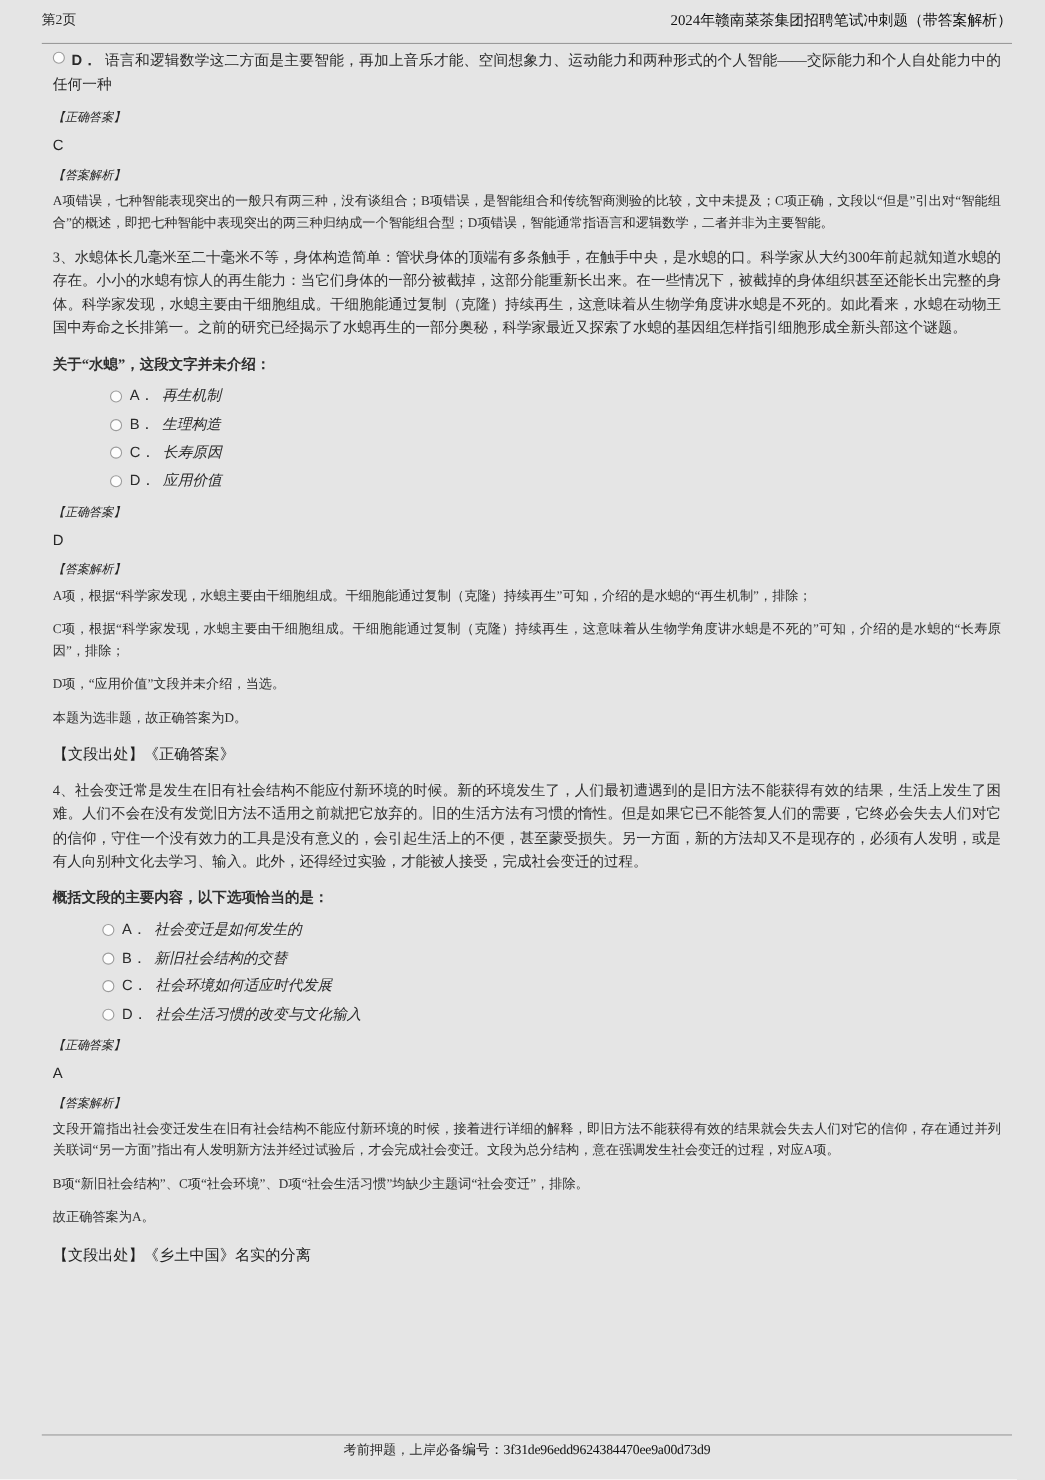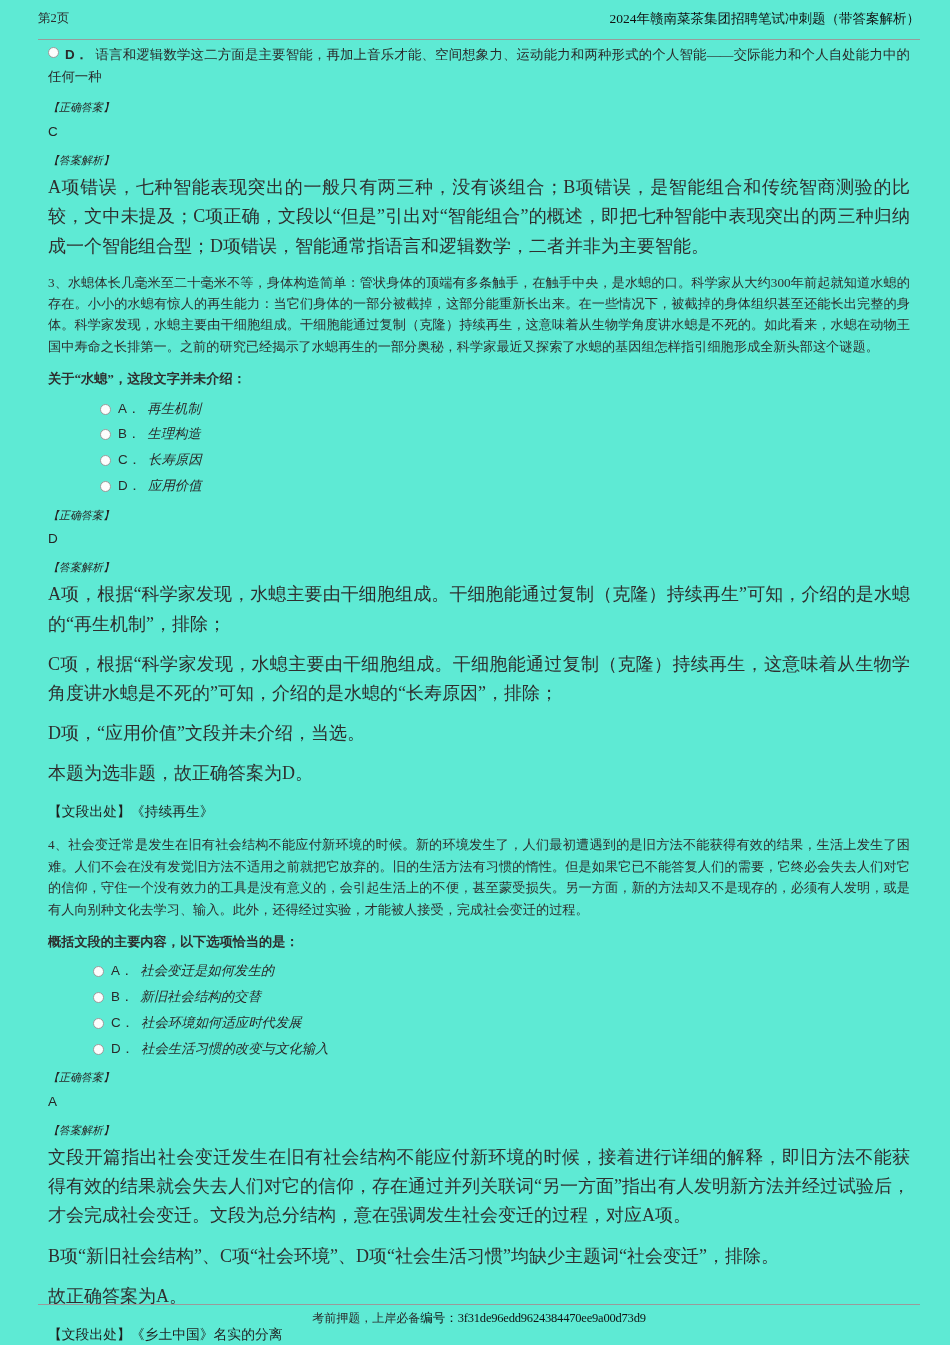--- a/index.html
+++ b/index.html
@@ -9,21 +9,21 @@
   }
   body {
     font-family: "Liberation Serif", "DejaVu Serif", serif;
     color: #1a1a1a;
   }
   .page {
     position: relative;
     width: 950px;
     height: 1345px;
     margin: 0 auto;
-    background: #5eead4;
+    background: #e5e5e5;
     box-sizing: border-box;
     overflow: hidden;
     padding-left: 31px;
   }
 
   
   .header {
     position: absolute;
     top: 10px;
     left: 38px;
@@ -111,21 +111,21 @@
   }
   .src-line {
     font-size: 13.8px;
     line-height: 1.6;
     color: #1f1f1f;
     margin-top: 13px;
     margin-bottom: 11px;
   }
 
   .exp {
-    font-size: 18px;
+    font-size: 12px;
     line-height: 1.62;
     color: #2f2f2f;
     text-align: justify;
     margin-bottom: 11px;
   }
 
   
   .options {
     margin: 4px 0 10px 0;
     padding: 0;
@@ -238,21 +238,21 @@
     <div class="label-line">【正确答案】</div>
     <div class="ans-letter sans">D</div>
     <div class="label-line">【答案解析】</div>
 
     <div class="exp">A项，根据“科学家发现，水螅主要由干细胞组成。干细胞能通过复制（克隆）持续再生”可知，介绍的是水螅的“再生机制”，排除；</div>
     <div class="exp">C项，根据“科学家发现，水螅主要由干细胞组成。干细胞能通过复制（克隆）持续再生，这意味着从生物学角度讲水螅是不死的”可知，介绍的是水螅的“长寿原因”，排除；</div>
     <div class="exp">D项，“应用价值”文段并未介绍，当选。</div>
     <div class="exp">本题为选非题，故正确答案为D。</div>
 
     <div class="src-line">
-      <span>【文段出处】</span><span>《持续再生》</span>
+      <span>【文段出处】</span><span>《正确答案》</span>
     </div>
 
     <div class="para">4、社会变迁常是发生在旧有社会结构不能应付新环境的时候。新的环境发生了，人们最初遭遇到的是旧方法不能获得有效的结果，生活上发生了困难。人们不会在没有发觉旧方法不适用之前就把它放弃的。旧的生活方法有习惯的惰性。但是如果它已不能答复人们的需要，它终必会失去人们对它的信仰，守住一个没有效力的工具是没有意义的，会引起生活上的不便，甚至蒙受损失。另一方面，新的方法却又不是现存的，必须有人发明，或是有人向别种文化去学习、输入。此外，还得经过实验，才能被人接受，完成社会变迁的过程。</div>
     <div class="q-stem">概括文段的主要内容，以下选项恰当的是：</div>
 
     <ul class="options inset2">
       <li class="opt">
         <span class="radio"></span>
         <span class="opt-letter">A．</span>
         <span class="opt-text">社会变迁是如何发生的</span>

